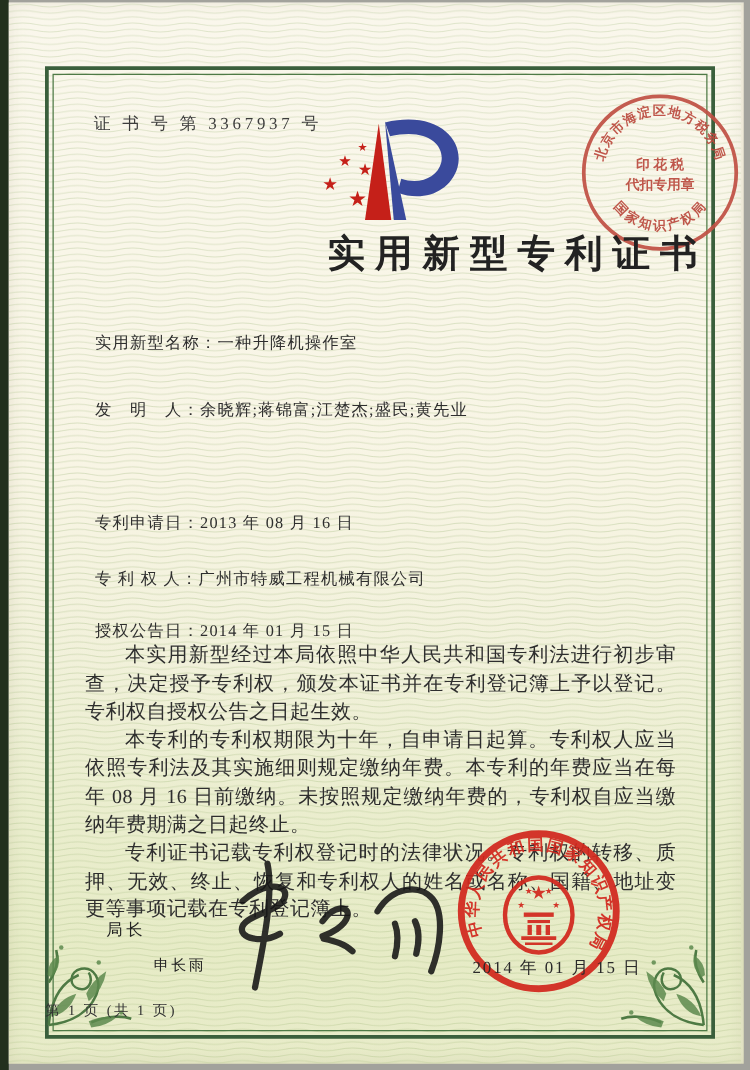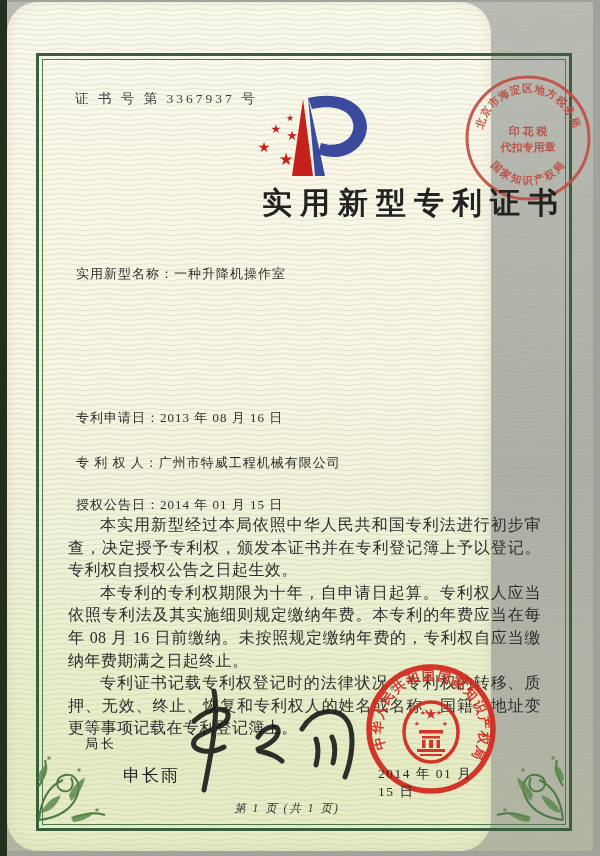--- a/index.html
+++ b/index.html
@@ -3,46 +3,45 @@
 <meta charset="utf-8">
 <style>
   html,body{margin:0;padding:0;}
   body{
     width:600px;height:856px;position:relative;overflow:hidden;
     background:#a2a29c;
     font-family:"Liberation Serif","DejaVu Serif",serif;
   }
   .scan-edge-left{position:absolute;left:0;top:0;width:7px;height:856px;background:#22301d;}
   .paper{
-    position:absolute;left:7px;top:2px;width:484px;height:849px;
+    position:absolute;left:7px;top:2px;width:588px;height:849px;
     background:linear-gradient(180deg,#f9f5e6 0%,#f7f3e0 45%,#f0efd6 62%,#e9ecca 78%,#e7ebc6 90%,#ecedd0 100%);
     box-shadow:inset 0 0 14px rgba(120,110,70,.18);
-    border-radius:31px;
   }
   .guilloche{position:absolute;left:0;top:0;width:586px;height:849px;pointer-events:none;}
   .frame{
     position:absolute;left:29px;top:51px;width:530px;height:772px;
     border:3px solid #3a5f3c;outline:1px solid #4e7a46;outline-offset:-7px;
   }
   .cert-no{position:absolute;left:68px;top:88px;font-size:13.5px;color:#3d3d3d;letter-spacing:3px;}
   .logo{position:absolute;left:239px;top:90px;}
   .title{position:absolute;left:29px;top:181px;width:530px;text-align:right;
     font-size:30px;font-weight:bold;color:#222;letter-spacing:8px;}
   .field-row{position:absolute;left:69px;width:470px;font-size:13px;color:#2e2e2e;letter-spacing:1px;white-space:nowrap;}
   .paras{position:absolute;left:61px;top:512px;width:473px;font-size:16px;line-height:22.6px;
     color:#2e2e2e;text-align:justify;letter-spacing:.4px;}
   .paras p{margin:0;text-indent:2em;}
   .signer-title{position:absolute;left:78px;top:733px;font-size:13px;color:#222;letter-spacing:3px;}
-  .signer-name{position:absolute;left:78px;top:762px;font-size:17px;color:#222;letter-spacing:2px;padding-left:38px;}
+  .signer-name{position:absolute;left:78px;top:762px;font-size:12px;color:#222;letter-spacing:2px;padding-left:38px;}
   .signature{position:absolute;left:153px;top:683px;}
   .tax-stamp{position:absolute;left:453px;top:60px;opacity:.92;}
   .official-seal{position:absolute;left:353px;top:656px;}
   .seal-date{position:absolute;left:371px;top:763px;font-size:13.5px;color:#2a2a2a;letter-spacing:1.5px;}
-  .footer{position:absolute;left:15px;top:799px;width:530px;text-align:center;
-    font-size:11.5px;color:#333;letter-spacing:2px;font-style:italic;}
+  .footer{position:absolute;left:29px;top:799px;width:530px;text-align:left;
+    font-size:11.5px;color:#333;letter-spacing:2px;}
   .flourish{position:absolute;pointer-events:none;}
   .flourish.left{left:18px;top:718px;}
   .flourish.right{left:458px;top:718px;transform:scaleX(-1);}
 </style>
 </head>
 <body>
 
 <div class="scan-edge-left"></div>
 
 <div class="paper">
@@ -92,20 +91,23 @@
       </text>
       <text x="65" y="62" font-size="11" fill="#bb4a3e" text-anchor="middle" font-weight="bold">印 花 税</text>
       <text x="65" y="78" font-size="11" fill="#bb4a3e" text-anchor="middle" font-weight="bold">代扣专用章</text>
     </g>
   </svg>
 
   <div class="title">实用新型专利证书</div>
 
   <div class="field-row" style="top:263px">
     <span>实用新型名称：</span><span>一种升降机操作室</span>
+  </div>
+  <div class="field-row" style="top:317px">
+    <span>发　明　人：</span><span>余晓辉;蒋锦富;江楚杰;盛民;黄先业</span>
   </div>
   <div class="field-row" style="top:407px">
     <span>专利申请日：</span><span>2013 年 08 月 16 日</span>
   </div>
   <div class="field-row" style="top:452px">
     <span>专 利 权 人：</span><span>广州市特威工程机械有限公司</span>
   </div>
   <div class="field-row" style="top:494px">
     <span>授权公告日：</span><span>2014 年 01 月 15 日</span>
   </div>

